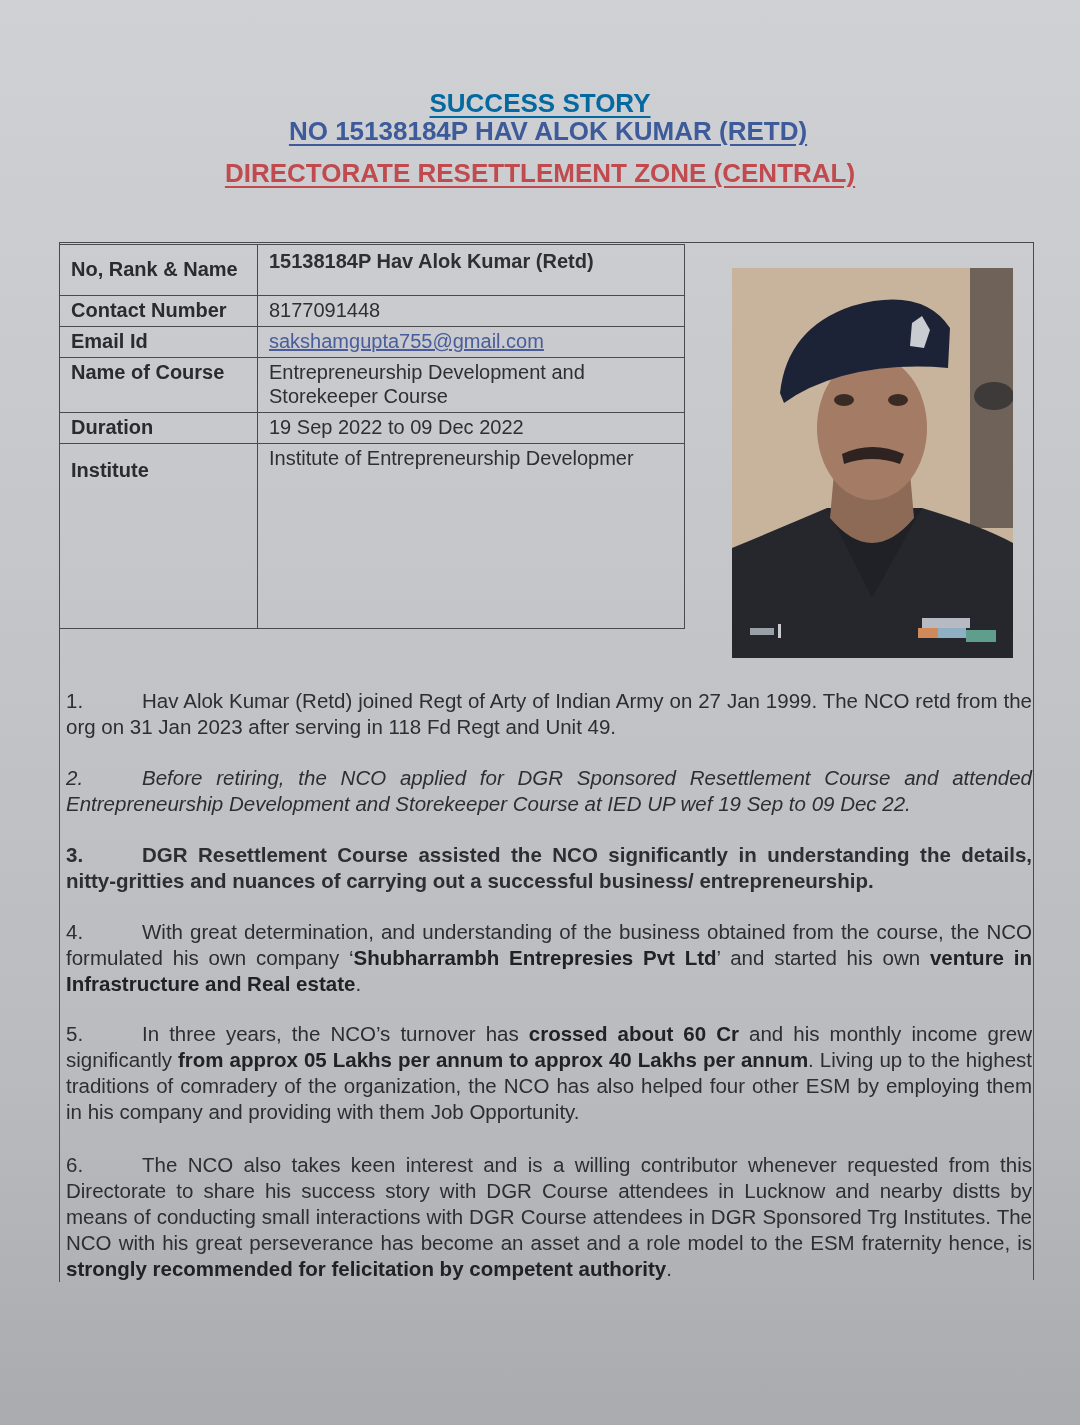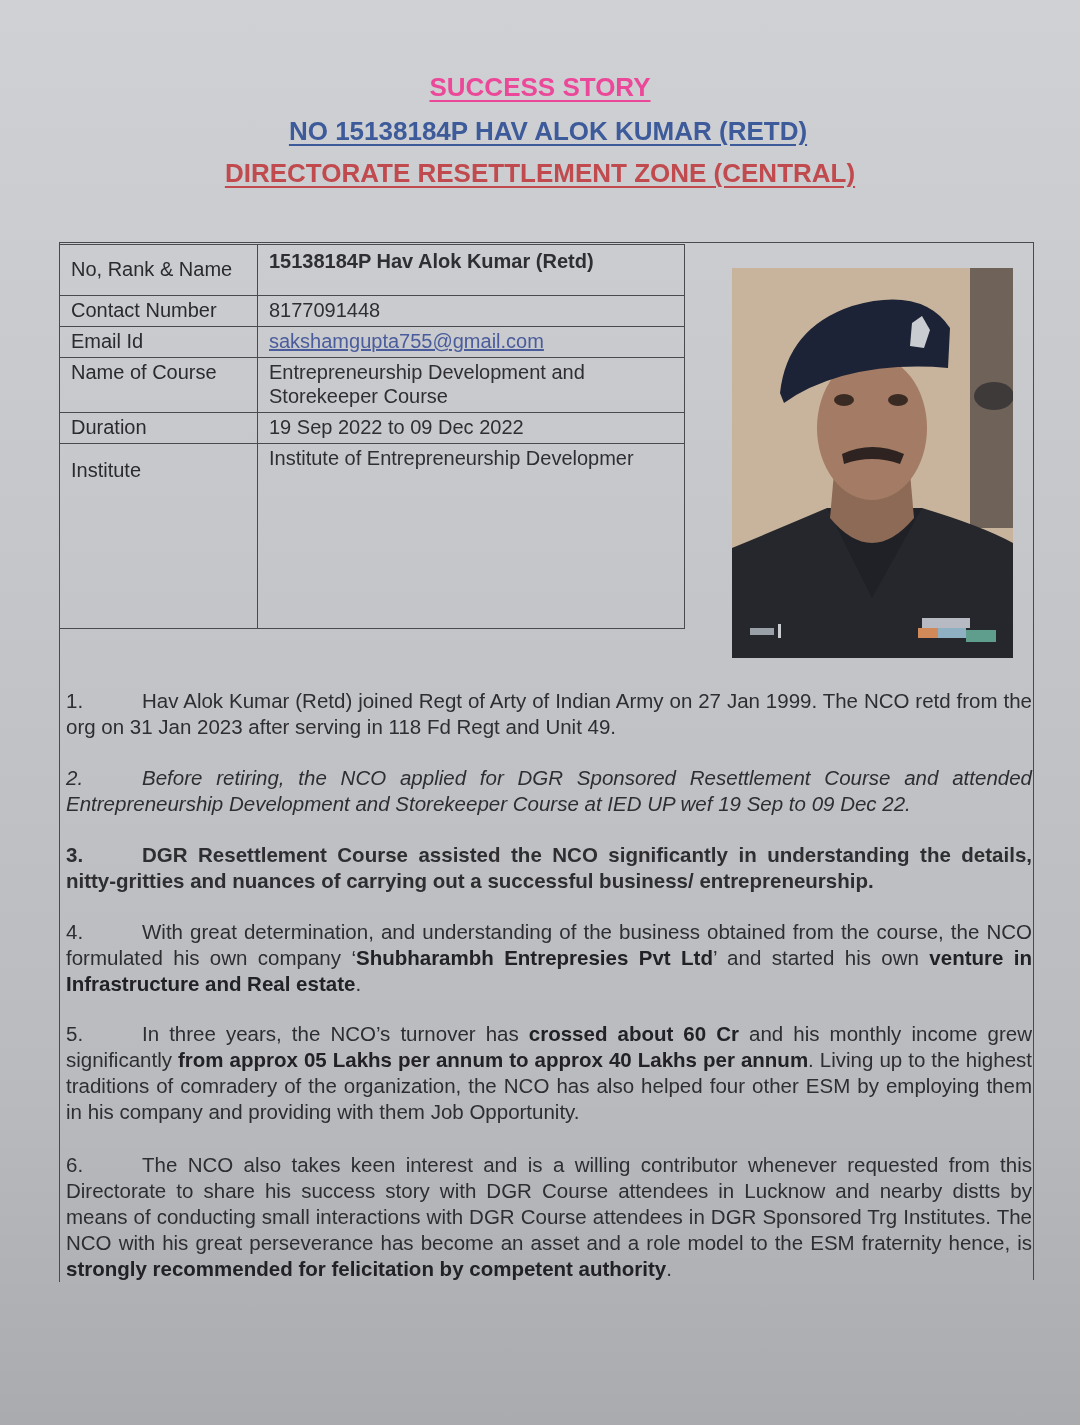--- a/index.html
+++ b/index.html
@@ -8,35 +8,35 @@
     background: linear-gradient(180deg, #cfd1d4 0%, #c4c6c9 40%, #b9bbbe 75%, #a9abae 100%);
     font-family: "Liberation Sans", sans-serif;
     color: #2b2b2e;
     position: relative;
   }
   .heading {
     position: absolute; left: 0; width: 1080px; text-align: center;
     font-weight: bold; font-size: 26px; letter-spacing: 0px;
   }
   .heading span { text-decoration: underline; text-underline-offset: 4px; text-decoration-thickness: 2px; }
-  .h1 { top: 72px; color: #ec4899; }
+  .h1 { top: 88px; color: #0369a1; }
   .h2 { top: 116px; color: #3d5b9a; padding-left: 8px; }
   .h3 { top: 158px; color: #c04a4e; }
 
   
   .frame-top { position: absolute; left: 59px; top: 242px; width: 975px; height: 0; border-top: 1.5px solid #4a4a4e; }
   .frame-left { position: absolute; left: 59px; top: 242px; width: 0; height: 1040px; border-left: 1.5px solid #4a4a4e; }
   .frame-right { position: absolute; left: 1033px; top: 242px; width: 0; height: 1038px; border-left: 1.5px solid #4a4a4e; }
 
   table.info {
     position: absolute; left: 59px; top: 244px; width: 626px;
     border-collapse: collapse; font-size: 20px;
   }
   table.info td { border: 1.5px solid #4a4a4e; vertical-align: top; padding: 2px 10px 2px 11px; line-height: 24px; }
-  table.info td.label { width: 188px; font-weight: normal; color: #2b2b2e; }
+  table.info td.label { width: 188px; font-weight: bold; color: #2b2b2e; }
   table.info td.value { color: #2f2f33; }
   .r1 td { height: 36px; } .r1 td.label { padding-top: 12px; } .r1 td.value { color: #b84447; font-weight: bold; padding-top: 4px; }
   .r2 td { height: 48px; } .r2 td.label { padding-top: 13px; }
   .r3 td, .r4 td { height: 26px; }
   .r5 td { height: 50px; }
   .r6 td { height: 26px; }
   .r7 td { height: 168px; } .r7 td.label { padding-top: 14px; }
   .email { color: #4a5c9c; text-decoration: underline; }
   .clip { white-space: nowrap; overflow: hidden; display: block; width: 405px; }
 
@@ -130,20 +130,20 @@
 <div class="body-text p1">
   <span class="num">1.</span><span>Hav Alok Kumar (Retd) joined Regt of Arty of Indian Army on 27 Jan 1999. The NCO retd from the org on 31 Jan 2023 after serving in 118 Fd Regt and Unit 49.</span>
 </div>
 <div class="body-text p2">
   <span class="num">2.</span><span>Before retiring, the NCO applied for DGR Sponsored Resettlement Course and attended Entrepreneurship Development and Storekeeper Course at IED UP wef 19 Sep to 09 Dec 22.</span>
 </div>
 <div class="body-text p3">
   <span class="num">3.</span><span>DGR Resettlement Course assisted the NCO significantly in understanding the details, nitty-gritties and nuances of carrying out a successful business/ entrepreneurship.</span>
 </div>
 <div class="body-text p4">
-  <span class="num">4.</span><span>With great determination, and understanding of the business obtained from the course, the NCO formulated his own company ‘</span><b>Shubharambh Entrepresies Pvt Ltd</b><span>’ and started his own </span><b>venture in Infrastructure and Real estate</b><span>.</span>
+  <span class="num">4.</span><span>With great determination, and understanding of the business obtained from the course, the NCO formulated his own company ‘</span><b>Shubharrambh Entrepresies Pvt Ltd</b><span>’ and started his own </span><b>venture in Infrastructure and Real estate</b><span>.</span>
 </div>
 <div class="body-text p5">
   <span class="num">5.</span><span>In three years, the NCO’s turnover has </span><b>crossed about 60 Cr</b><span> and his monthly income grew significantly </span><b>from approx 05 Lakhs per annum to approx 40 Lakhs per annum</b><span>. Living up to the highest traditions of comradery of the organization, the NCO has also helped four other ESM by employing them in his company and providing with them Job Opportunity.</span>
 </div>
 <div class="body-text p6">
   <span class="num">6.</span><span>The NCO also takes keen interest and is a willing contributor whenever requested from this Directorate to share his success story with DGR Course attendees in Lucknow and nearby distts by means of conducting small interactions with DGR Course attendees in DGR Sponsored Trg Institutes. The NCO with his great perseverance has become an asset and a role model to the ESM fraternity hence, is </span><b>strongly recommended for felicitation by competent authority</b><span>.</span>
 </div>
 
 </body></html>

